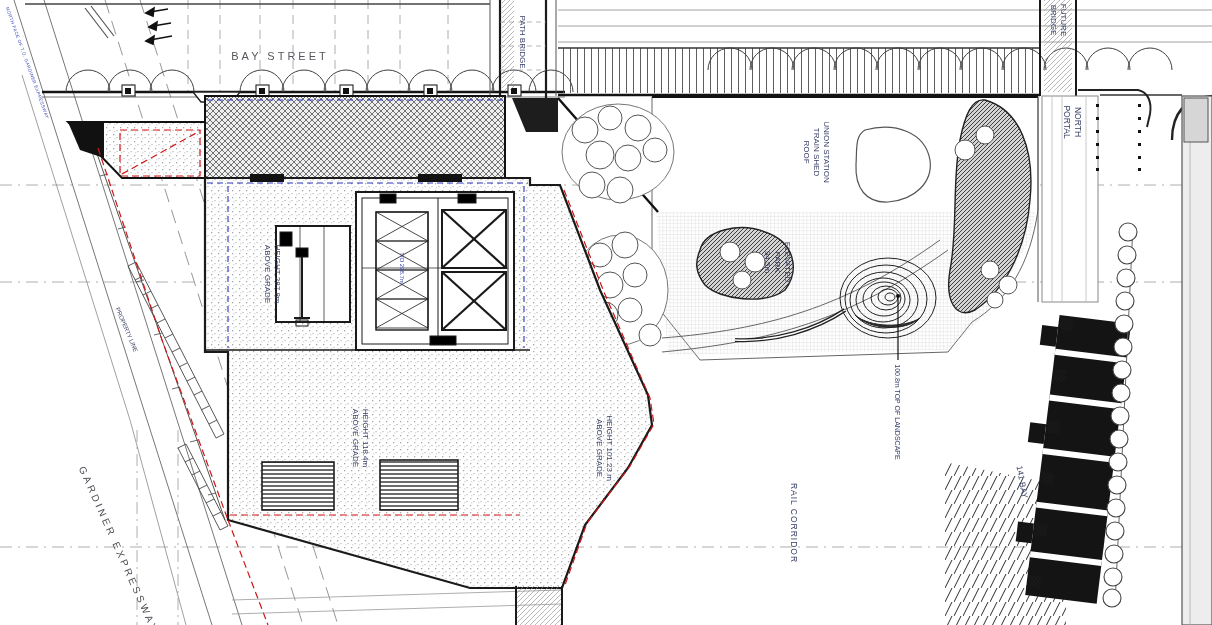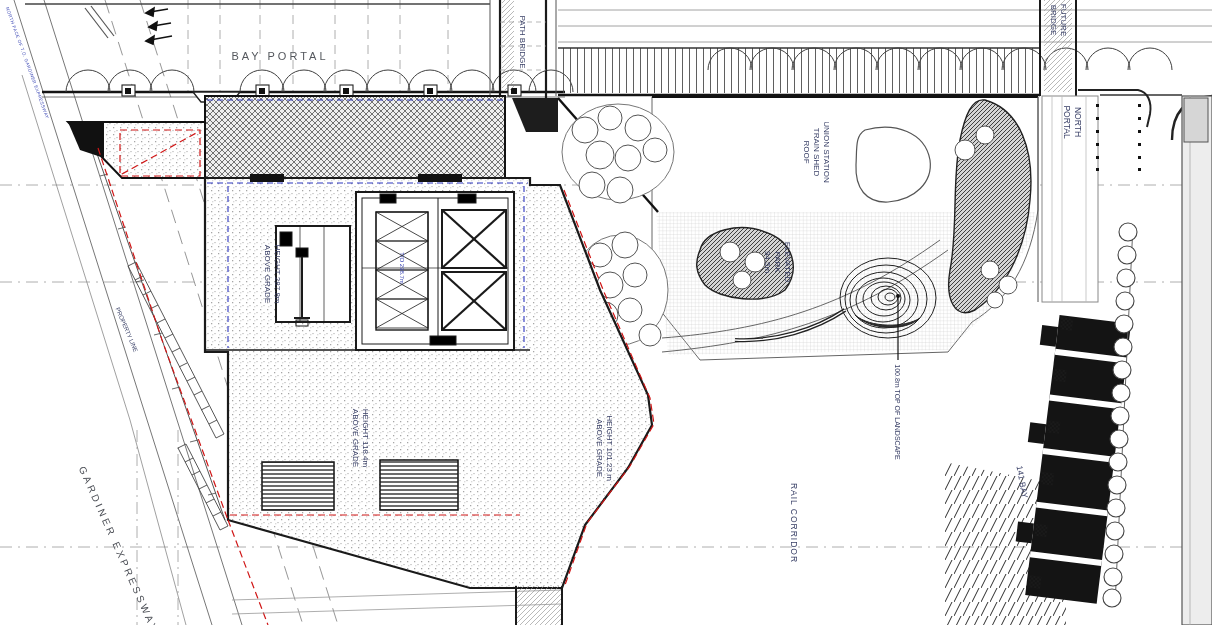--- a/index.html
+++ b/index.html
@@ -422,21 +422,21 @@
           <circle cx="1114" cy="554" r="9"></circle>
       <circle cx="1113" cy="577" r="9"></circle>
           <circle cx="1112" cy="598" r="9"></circle>
     </g>
     <rect x="1182" y="96" width="30" height="529" fill="#ededed" stroke="#555" stroke-width="1.2"></rect>
     <line x1="1190" y1="96" x2="1190" y2="625" stroke="#aaa" stroke-width="0.8"></line>
     <rect x="1184" y="98" width="24" height="44" fill="#d6d6d6" stroke="#555" stroke-width="1"></rect>
   </g>
 </svg>
 
-<div class="lbl" id="lbl-bay">BAY PORTAL</div>
+<div class="lbl" id="lbl-bay">BAY STREET</div>
 <div class="lbl nowrap" id="lbl-northface">NORTH FACE OF T.O. GARDINER EXPRESSWAY</div>
 <div class="lbl nowrap" id="lbl-gardiner">GARDINER EXPRESSWAY</div>
 <div class="lbl nowrap" id="lbl-property">PROPERTY LINE</div>
 <div class="lbl" id="lbl-htower">HEIGHT 287.8m
 ABOVE GRADE</div>
 <div class="lbl nowrap" id="lbl-core">T/O 298.7m</div>
 <div class="lbl" id="lbl-hpodium">HEIGHT 118.4m
 ABOVE GRADE</div>
 <div class="lbl" id="lbl-heast">HEIGHT  101.23 m
 ABOVE GRADE</div>

